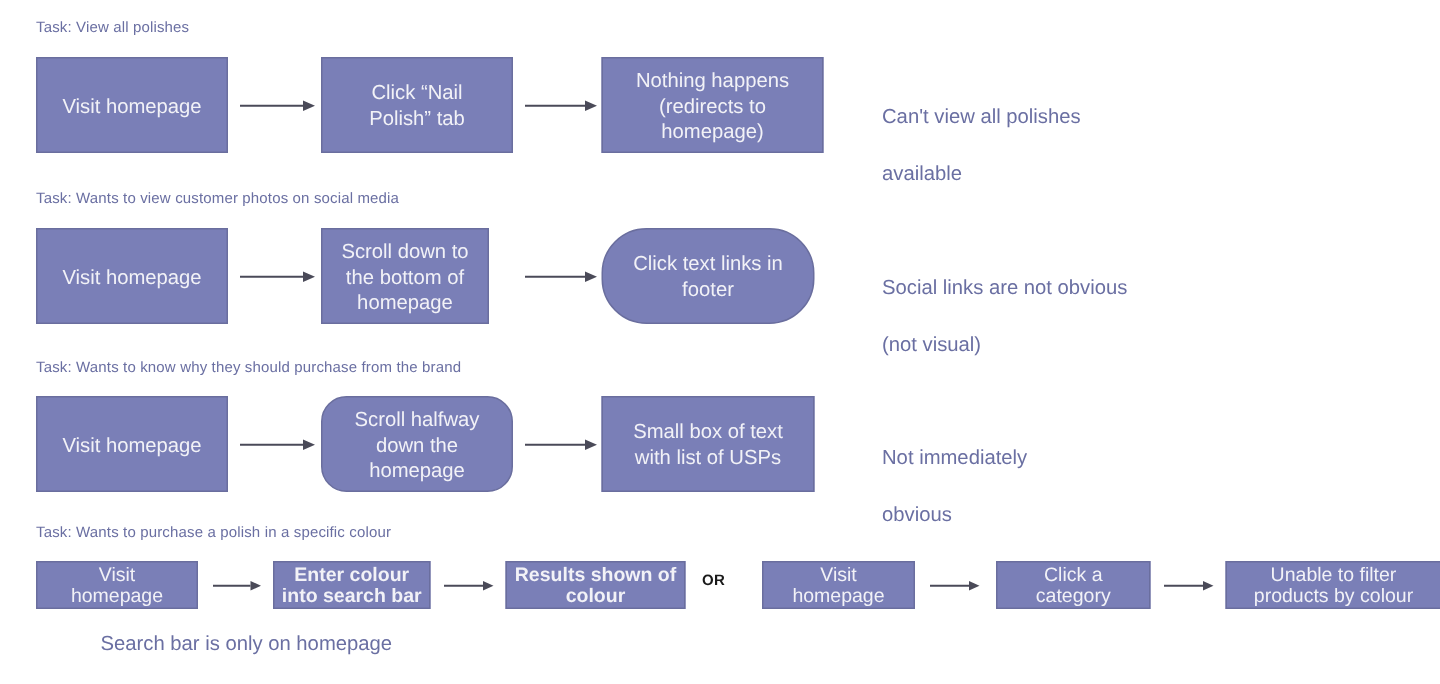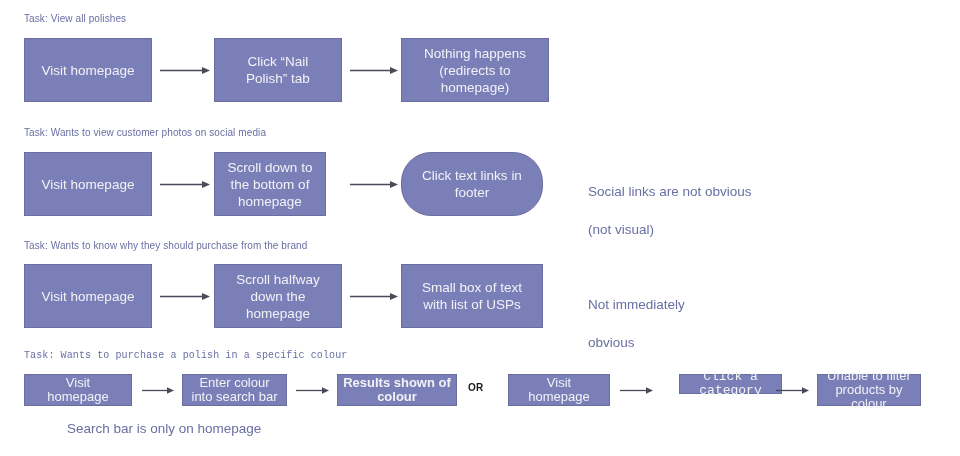--- a/index.html
+++ b/index.html
@@ -128,20 +128,24 @@
   </div>
 
   <div class="flow-box" style="left:401px; top:38px; width:148px; height:64px;">
     <span>
       <span>Nothing happens</span>
       <span>(redirects to</span>
       <span>homepage)</span>
     </span>
   </div>
 
+  <div class="note" style="left:588px; top:49px;">
+    <span>Can't view all polishes</span><br>
+    <span>available</span>
+  </div>
 
   <div class="task-label" style="left:24px; top:125px;">Task: Wants to view customer photos on social media</div>
 
   <div class="flow-box" style="left:24px; top:152px; width:128px; height:64px;">
     <span>
       <span>Visit homepage</span>
     </span>
   </div>
 
   <div class="arrow" style="left:160px; top:180px; width:50px;">
@@ -186,21 +190,21 @@
     </span>
   </div>
 
   <div class="arrow" style="left:160px; top:292px; width:50px;">
     <svg width="50" height="9" viewBox="0 0 50 9">
       <line x1="0" y1="4.5" x2="42" y2="4.5" stroke="#4A4A58" stroke-width="1.3"></line>
       <polygon points="42,1 50,4.5 42,8" fill="#4A4A58"></polygon>
     </svg>
   </div>
 
-  <div class="flow-box" style="left:214px; top:264px; width:128px; height:64px;">
+  <div class="flow-box" style="left:214px; top:264px; width:128px; height:64px;border-radius:17px;">
     <span>
       <span>Scroll halfway</span>
       <span>down the</span>
       <span>homepage</span>
     </span>
   </div>
 
   <div class="arrow" style="left:350px; top:292px; width:48px;">
     <svg width="48" height="9" viewBox="0 0 48 9">
       <line x1="0" y1="4.5" x2="40" y2="4.5" stroke="#4A4A58" stroke-width="1.3"></line>
@@ -213,37 +217,37 @@
       <span>Small box of text</span>
       <span>with list of USPs</span>
     </span>
   </div>
 
   <div class="note" style="left:588px; top:276px;">
     <span>Not immediately</span><br>
     <span>obvious</span>
   </div>
 
-  <div class="task-label" style="left:24px; top:348px;font-family:Liberation Mono, monospace;">Task: Wants to purchase a polish in a specific colour</div>
+  <div class="task-label" style="left:24px; top:348px;">Task: Wants to purchase a polish in a specific colour</div>
 
   <div class="flow-box small" style="left:24px; top:374px; width:108px; height:32px;">
     <span>
       <span>Visit</span>
       <span>homepage</span>
     </span>
   </div>
 
   <div class="arrow" style="left:142px; top:386px; width:32px;">
     <svg width="32" height="9" viewBox="0 0 32 9">
       <line x1="0" y1="4.5" x2="25" y2="4.5" stroke="#4A4A58" stroke-width="1.3"></line>
       <polygon points="25,1.3 32,4.5 25,7.7" fill="#4A4A58"></polygon>
     </svg>
   </div>
 
-  <div class="flow-box small" style="left:182px; top:374px; width:105px; height:32px;">
+  <div class="flow-box small" style="left:182px; top:374px; width:105px; height:32px;font-weight:bold;">
     <span>
       <span>Enter colour</span>
       <span>into search bar</span>
     </span>
   </div>
 
   <div class="arrow" style="left:296px; top:386px; width:33px;">
     <svg width="33" height="9" viewBox="0 0 33 9">
       <line x1="0" y1="4.5" x2="26" y2="4.5" stroke="#4A4A58" stroke-width="1.3"></line>
       <polygon points="26,1.3 33,4.5 26,7.7" fill="#4A4A58"></polygon>
@@ -266,35 +270,35 @@
     </span>
   </div>
 
   <div class="arrow" style="left:620px; top:386px; width:33px;">
     <svg width="33" height="9" viewBox="0 0 33 9">
       <line x1="0" y1="4.5" x2="26" y2="4.5" stroke="#4A4A58" stroke-width="1.3"></line>
       <polygon points="26,1.3 33,4.5 26,7.7" fill="#4A4A58"></polygon>
     </svg>
   </div>
 
-  <div class="flow-box small" style="left:679px; top:374px; width:103px; height:20px;font-family:Liberation Mono, monospace;">
+  <div class="flow-box small" style="left:664px; top:374px; width:103px; height:32px;">
     <span>
       <span>Click a</span>
       <span>category</span>
     </span>
   </div>
 
   <div class="arrow" style="left:776px; top:386px; width:33px;">
     <svg width="33" height="9" viewBox="0 0 33 9">
       <line x1="0" y1="4.5" x2="26" y2="4.5" stroke="#4A4A58" stroke-width="1.3"></line>
       <polygon points="26,1.3 33,4.5 26,7.7" fill="#4A4A58"></polygon>
     </svg>
   </div>
 
-  <div class="flow-box small" style="left:817px; top:374px; width:104px; height:32px;">
+  <div class="flow-box small" style="left:817px; top:374px; width:144px; height:32px;">
     <span>
       <span>Unable to filter</span>
       <span>products by colour</span>
     </span>
   </div>
 
   <div class="footnote" style="left:67px; top:420px;">Search bar is only on homepage</div>
 
 </div>
 

